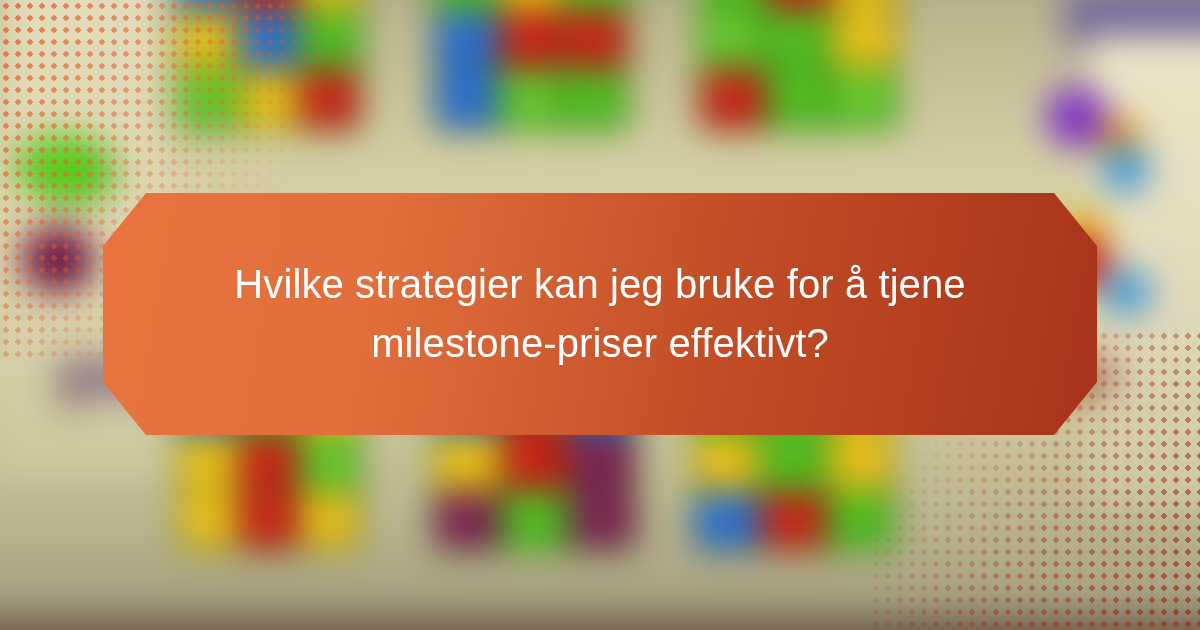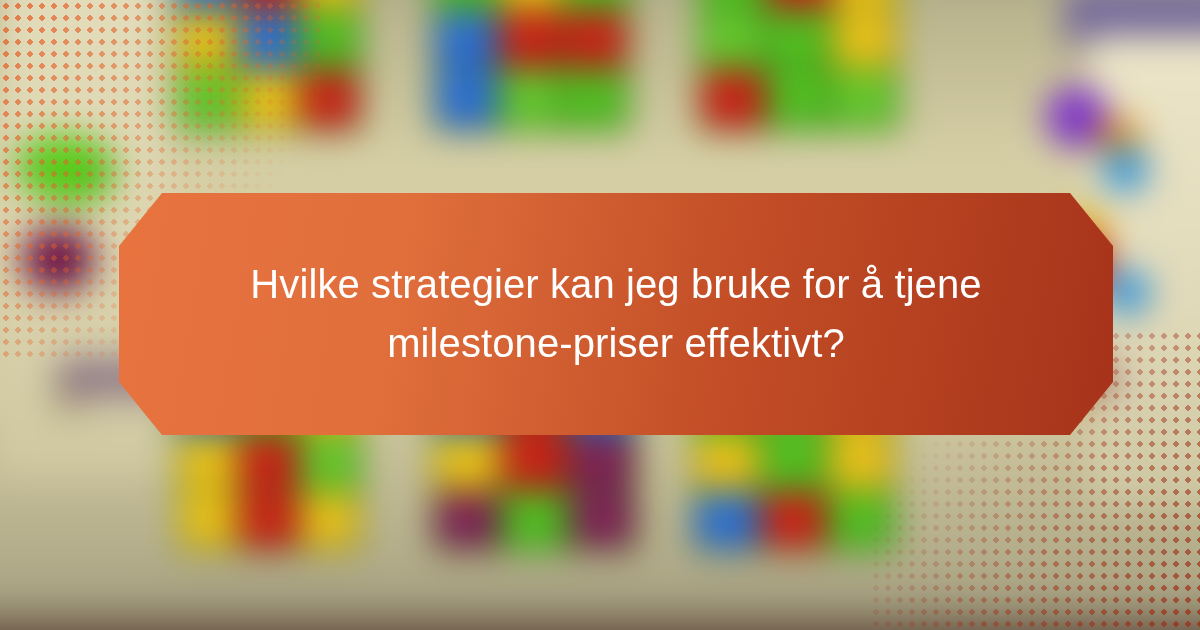--- a/index.html
+++ b/index.html
@@ -123,21 +123,20 @@
       994px 53px,
       994px 189px,
       951px 242px,
       43px 242px,
       0 189px,
       0 53px
     );
     display: flex;
     align-items: center;
     justify-content: center;
-    margin-left: 16px;
   }
   #banner-text {
     color: #ffffff;
     font-size: 40px;
     line-height: 1.48;
     font-weight: 400;
     text-align: center;
     letter-spacing: .1px;
     padding: 0 60px;
     max-width: 780px;

